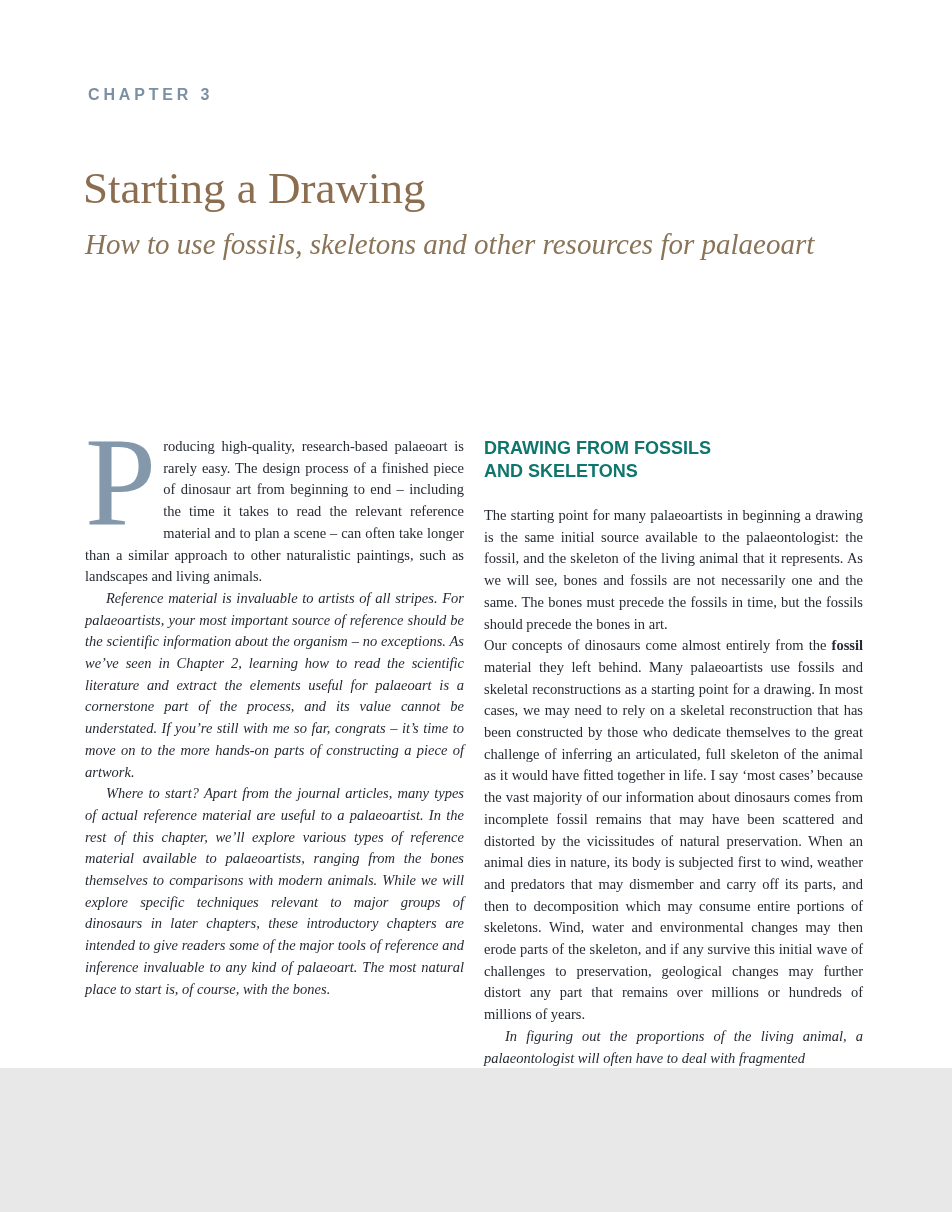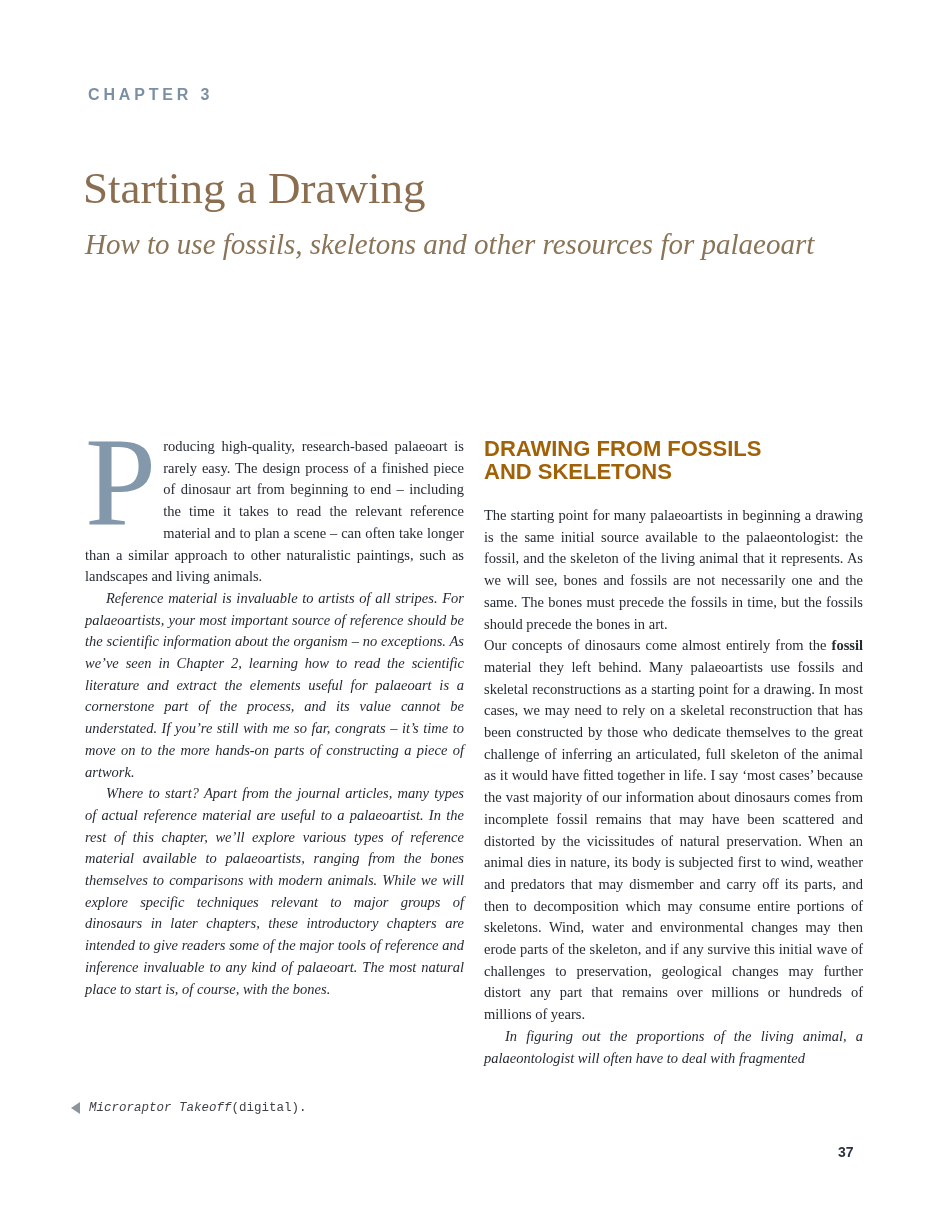--- a/index.html
+++ b/index.html
@@ -1,18 +1,18 @@
 <!DOCTYPE html>
 <html><head>
 <meta charset="utf-8">
 <style>
   html,body { margin:0; padding:0; background:#e8e8e8; }
   .page {
     position:relative;
-    width:952px; height:1212px;
+    width:952px; height:1068px;
     margin:0 auto;
     background:#ffffff;
     overflow:hidden;
     font-family:"Liberation Serif", serif;
   }
   .chapter-label {
     position:absolute; left:88px; top:86px;
     font-family:"Liberation Sans", sans-serif;
     font-weight:700; font-size:16px;
     letter-spacing:0.24em;
@@ -51,22 +51,22 @@
     font-family:"Liberation Serif", serif;
     font-size:128px;
     line-height:100px;
     height:106px;
     margin:-4px 7px 0 0;
     color:#8398ab;
   }
   .section-heading {
     font-family:"Liberation Sans", sans-serif;
     font-weight:700;
-    font-size:22px; line-height:23px;
-    color:#a16207;
+    font-size:18px; line-height:23px;
+    color:#0f766e;
     margin:1px 0 22px 0;
     text-align:left;
   }
   .subsection-heading {
     font-family:"Liberation Sans", sans-serif;
     font-weight:700;
     font-size:15.5px; line-height:19px;
     color:#8c6c4a;
     margin:18px 0 3px 0;
     text-align:left;

